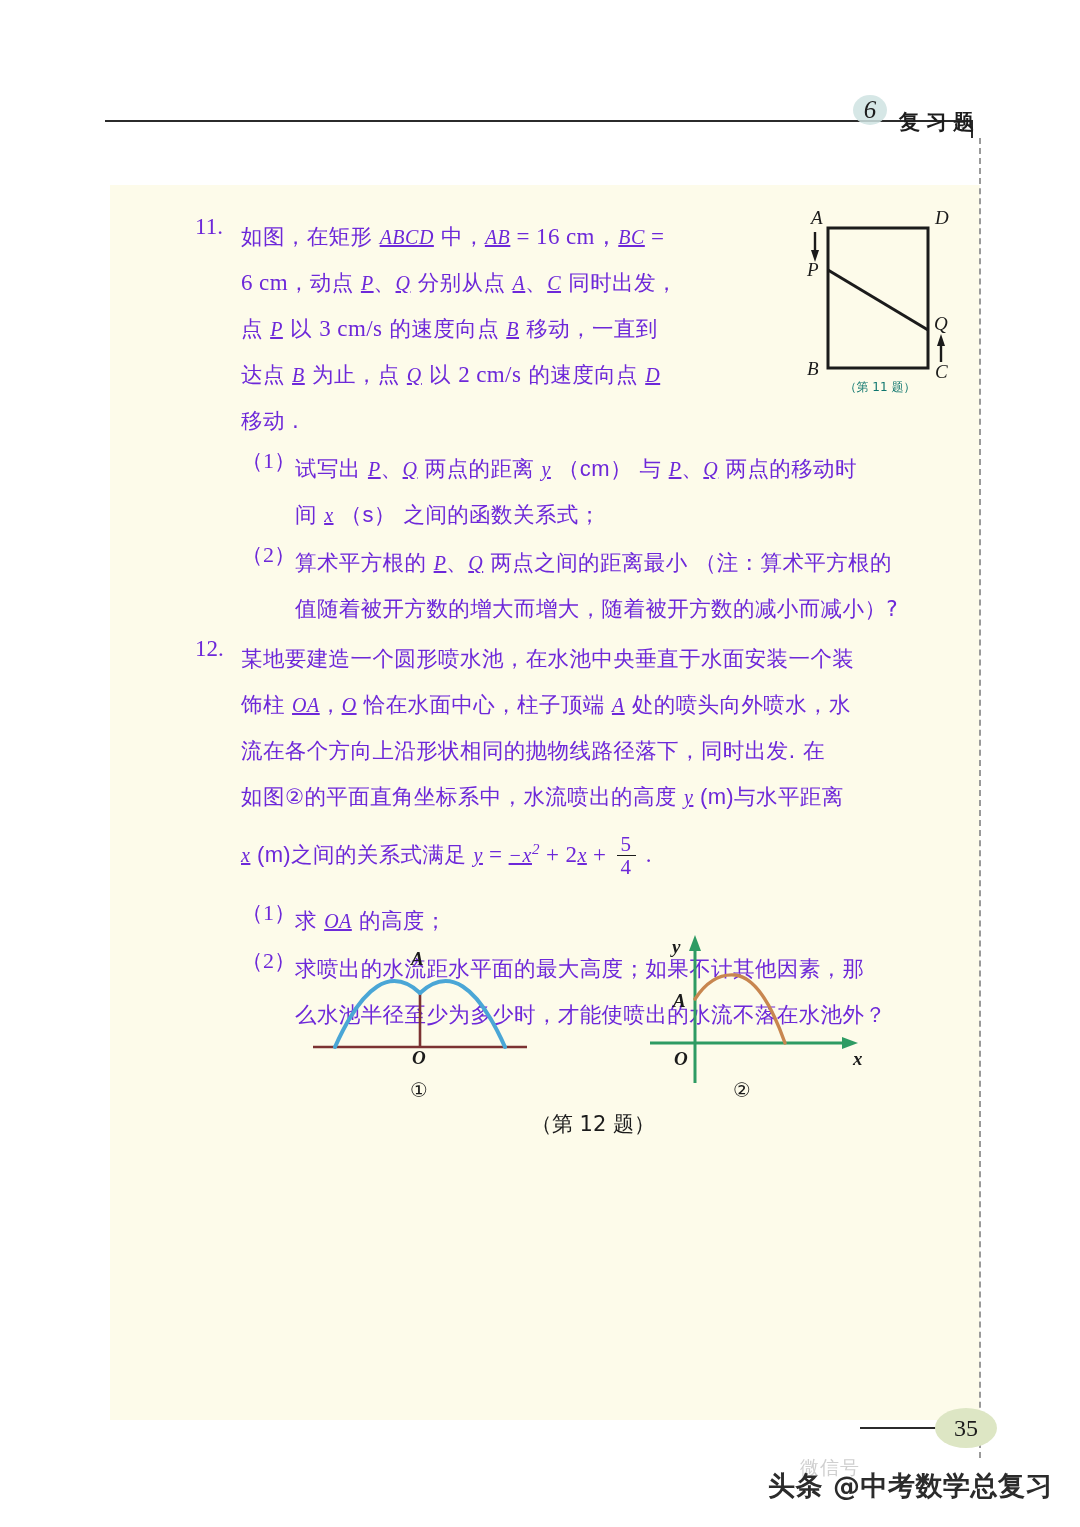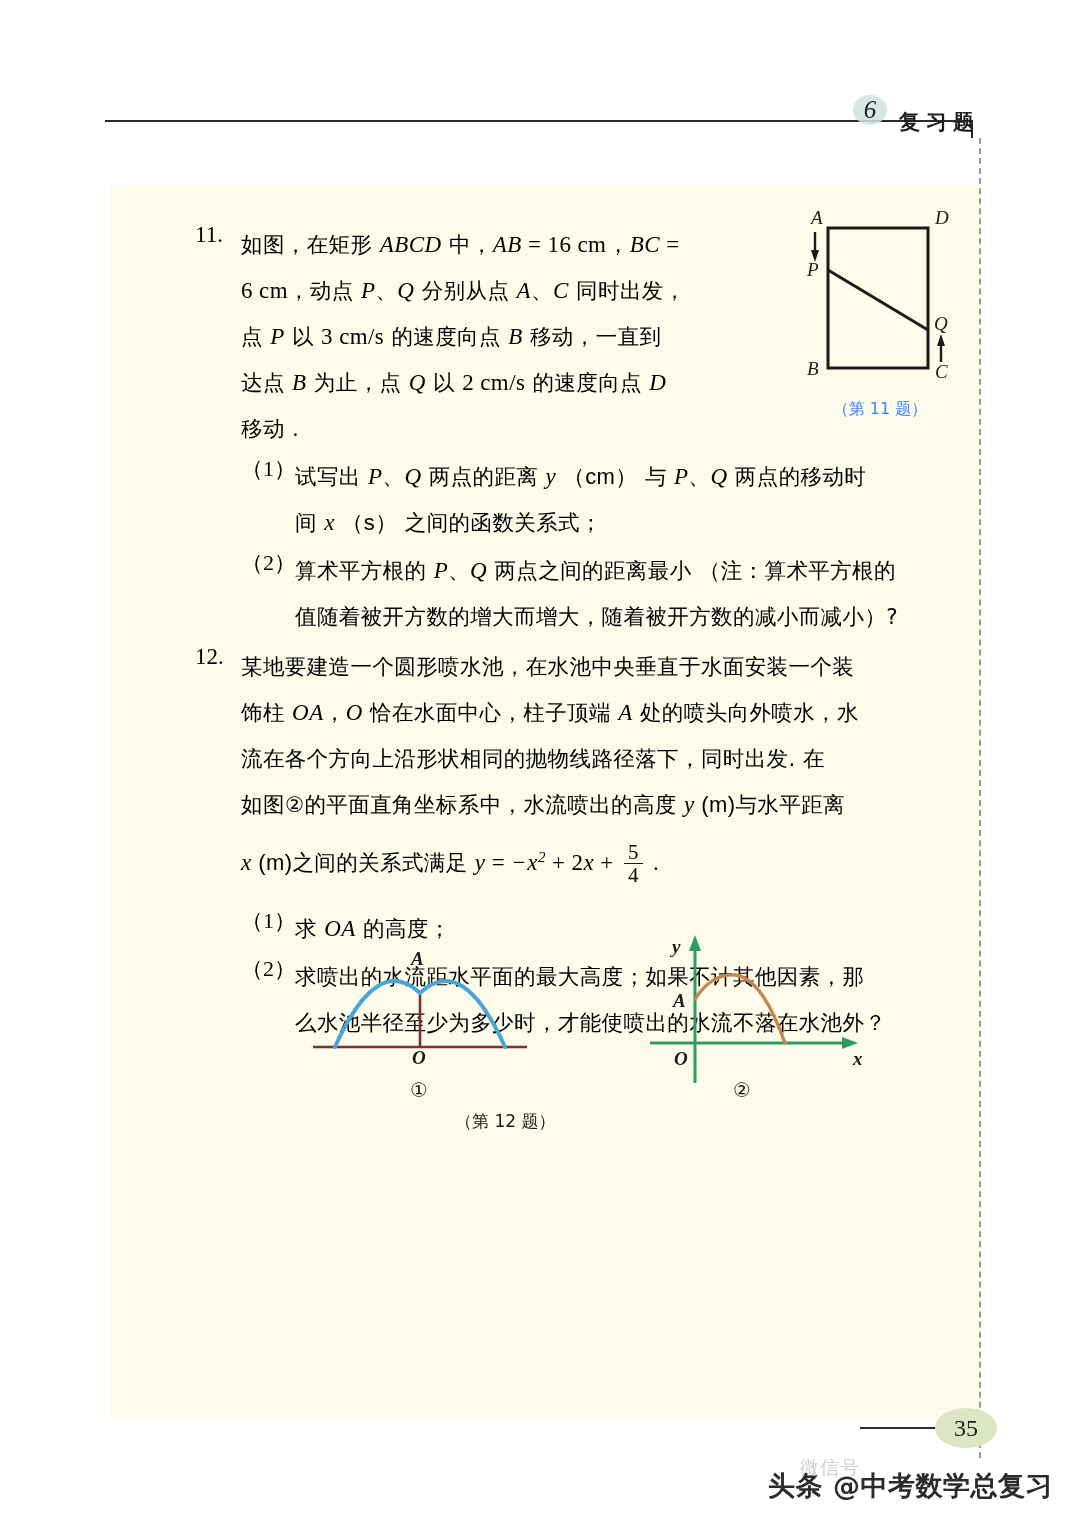--- a/index.html
+++ b/index.html
@@ -86,23 +86,23 @@
     font-size: 21px;
     font-weight: 700;
     letter-spacing: 6px;
     color: #1d1d1d;
     margin-top: 24px;
   }
 
   
   .probs {
     position: absolute;
-    left: 195px; top: 222px;
+    left: 195px; top: 214px;
     width: 770px;
-    color: #000000;
+    color: #6d28d9;
   }
   .prob {
     position: relative;
     margin-bottom: 4px;
   }
   .num {
     position: absolute;
     left: 0; top: 0;
     width: 46px;
     text-align: left;
@@ -115,22 +115,23 @@
   .ln {
     font-family: "DejaVu Sans", sans-serif;
     font-size: 21.5px;
     line-height: 46px;
     letter-spacing: .4px;
     white-space: nowrap;
   }
   .mi {
     font-family: "Liberation Serif", serif;
     font-style: italic;
-    font-size: 23px;
+    font-size: 20px;
     letter-spacing: .5px;
+    text-decoration: underline;
   }
   .mn {
     font-family: "Liberation Serif", serif;
     font-size: 23px;
   }
   .mr {
     font-family: Liberation Sans, sans-serif;
     font-size: 22px;
   }
 
@@ -183,46 +184,46 @@
   }
 
   
   #fig11 {
     position: absolute;
     left: 795px; top: 210px;
     width: 175px; height: 200px;
   }
   #fig11-caption {
     position: absolute;
-    left: 800px; top: 399px;
+    left: 800px; top: 379px;
     width: 160px;
     text-align: center;
     font-family: "DejaVu Sans", sans-serif;
-    font-size: 16px;
-    color: #3b82f6;
+    font-size: 12px;
+    color: #0f766e;
   }
 
   
   #fig12a { position: absolute; left: 305px; top: 935px; width: 230px; height: 130px; }
   #fig12b { position: absolute; left: 640px; top: 925px; width: 235px; height: 165px; }
   .figlabel {
     position: absolute;
     font-family: "DejaVu Sans", sans-serif;
     font-size: 20px;
     color: #1b1b1b;
   }
   #fig12a-label { left: 410px; top: 1078px; }
   #fig12b-label { left: 733px; top: 1078px; }
   #fig12-caption {
     position: absolute;
     left: 455px; top: 1110px;
     width: 200px;
-    text-align: left;
-    font-family: "DejaVu Sans", sans-serif;
-    font-size: 17px;
+    text-align: right;
+    font-family: "DejaVu Sans", sans-serif;
+    font-size: 21px;
     color: #1b1b1b;
   }
 
   
   #pagenum {
     position: absolute;
     left: 935px; top: 1408px;
     width: 62px; height: 40px;
     border-radius: 50%;
     background: #dde6c4;

